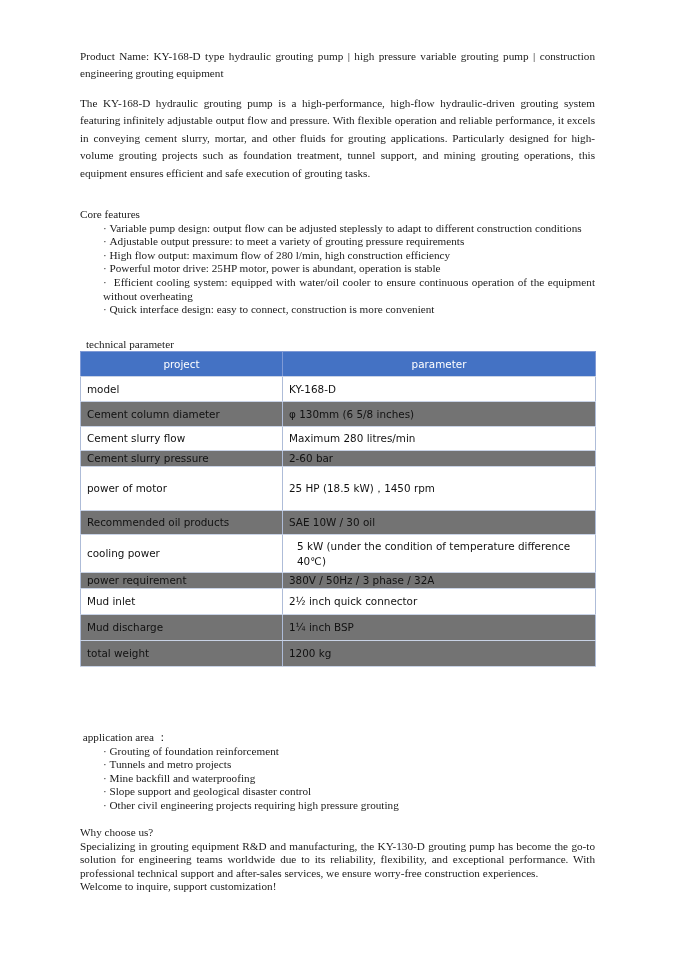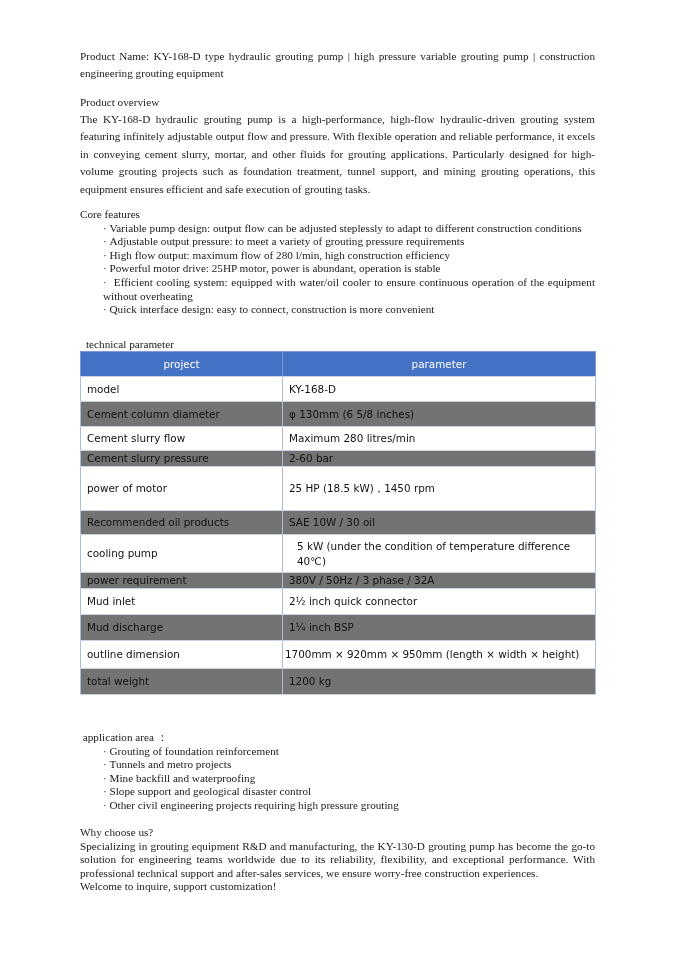--- a/index.html
+++ b/index.html
@@ -29,21 +29,20 @@
 </head>
 <body>
 
 <div class="page">
 
   <div class="block" style="top:48px;">
     <p class="p">Product Name: KY-168-D type hydraulic grouting pump | high pressure variable grouting pump | construction engineering grouting equipment</p>
   </div>
 
   <div class="block" style="top:95px;">
-    <p class="heading" style="line-height:14px;margin-bottom:2px;">Product overview</p>
     <p class="p" style="line-height:17.4px;">The KY-168-D hydraulic grouting pump is a high-performance, high-flow hydraulic-driven grouting system featuring infinitely adjustable output flow and pressure. With flexible operation and reliable performance, it excels in conveying cement slurry, mortar, and other fluids for grouting applications. Particularly designed for high-volume grouting projects such as foundation treatment, tunnel support, and mining grouting operations, this equipment ensures efficient and safe execution of grouting tasks.</p>
   </div>
 
   <div class="block" style="top:208px;">
     <p class="heading" style="line-height:13.6px;">Core features</p>
     <ul class="feat-list">
       <li class="bullet">Variable pump design: output flow can be adjusted steplessly to adapt to different construction conditions</li>
       <li class="bullet">Adjustable output pressure: to meet a variety of grouting pressure requirements</li>
       <li class="bullet">High flow output: maximum flow of 280 l/min, high construction efficiency</li>
       <li class="bullet">Powerful motor drive: 25HP motor, power is abundant, operation is stable</li>
@@ -84,38 +83,34 @@
         </tr>
         <tr class="plain" style="height:44px;padding-left:40px;">
           <td>power of motor</td>
           <td>25 HP (18.5 kW)，1450 rpm</td>
         </tr>
         <tr class="alt" style="height:24px;">
           <td>Recommended oil products</td>
           <td>SAE 10W / 30 oil</td>
         </tr>
         <tr class="plain" style="height:38px;">
-          <td>cooling pump</td>
+          <td>cooling power</td>
           <td style="padding:0 14px;">5 kW (under the condition of temperature difference 40℃)</td>
         </tr>
         <tr class="alt" style="height:15px;">
           <td>power requirement</td>
           <td>380V / 50Hz / 3 phase / 32A</td>
         </tr>
         <tr class="plain" style="height:26px;">
           <td>Mud inlet</td>
           <td>2½ inch quick connector</td>
         </tr>
         <tr class="alt" style="height:26px;">
           <td>Mud discharge</td>
           <td>1¼ inch BSP</td>
-        </tr>
-        <tr class="plain" style="height:28px;">
-          <td>outline dimension</td>
-          <td style="white-space:nowrap;padding:0 2px;">1700mm × 920mm × 950mm (length × width × height)</td>
         </tr>
         <tr class="alt" style="height:26px;">
           <td>total weight</td>
           <td>1200 kg</td>
         </tr>
       </tbody>
     </table>
   </div>
 
   <div class="block" style="top:731px;">

